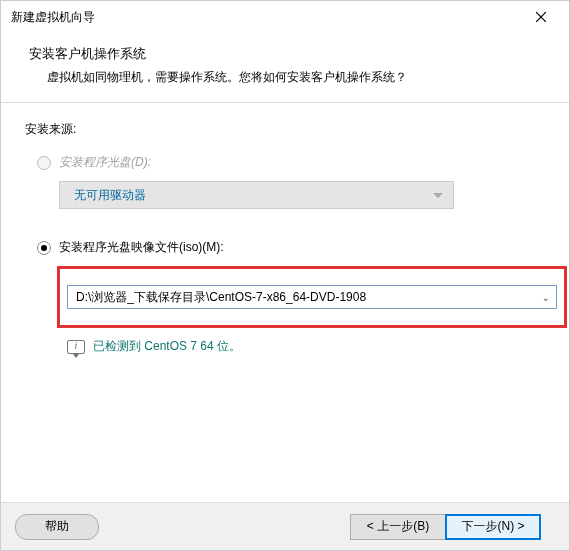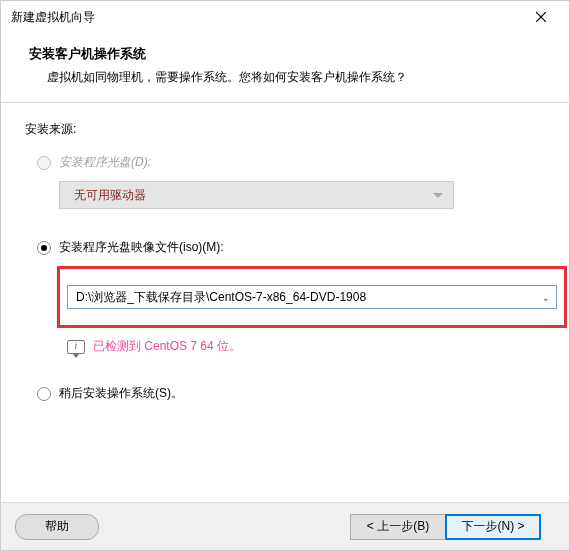--- a/index.html
+++ b/index.html
@@ -28,21 +28,21 @@
     width: 40px; height: 28px;
     display: flex; align-items: center; justify-content: center;
     font-size: 14px; color: #000;
     cursor: pointer;
   }
   .header {
     padding: 12px 28px 16px 28px;
     background: #fff;
     border-bottom: 1px solid #ddd;
   }
-  .header .heading { font-weight: bold; font-size: 13px; margin-bottom: 6px; }
+  .header .heading { font-weight: normal; font-size: 13px; margin-bottom: 6px; }
   .header .subtext { padding-left: 18px; font-size: 12px; }
   .content {
     padding: 18px 24px 10px 24px;
   }
   .source-label { margin-bottom: 16px; }
   .option-block { margin-left: 12px; margin-bottom: 24px; }
   .radio-row { display: flex; align-items: center; gap: 8px; margin-bottom: 10px; }
   .radio {
     width: 14px; height: 14px; border-radius: 50%;
     border: 1px solid #888;
@@ -56,21 +56,21 @@
     background: #000;
   }
   .radio-label.disabled { color: #a0a0a0; font-style: italic; }
   .driver-select {
     margin-left: 22px;
     width: 395px; height: 28px;
     background: #e5e5e5;
     border: 1px solid #ccc;
     display: flex; align-items: center; justify-content: space-between;
     padding: 0 10px 0 14px;
-    color: #7f1d1d;
+    color: #0369a1;
   }
   .chev-down {
     width: 0; height: 0;
     border-left: 5px solid transparent;
     border-right: 5px solid transparent;
     border-top: 5px solid #aaa;
   }
   .iso-highlight {
     border: 3px solid #e03434;
     padding: 16px 7px;
@@ -97,21 +97,21 @@
     background: #e1e1e1;
     border: 1px solid #adadad;
     display: flex; align-items: center; justify-content: center;
     font-size: 12px;
     cursor: pointer;
   }
   .detect-row {
     margin-left: 30px;
     margin-top: 10px;
     display: flex; align-items: center; gap: 8px;
-    color: #ec4899;
+    color: #0f766e;
   }
   .info-icon {
     width: 18px; height: 14px;
     border: 1px solid #777;
     border-radius: 2px;
     position: relative;
     flex-shrink: 0;
   }
   .info-icon::after {
     content: "i";
@@ -214,24 +214,20 @@
         <span class="chev">⌄</span>
       </div>
     </div>
     <div class="detect-row">
       <span class="info-icon"></span>
       <span>已检测到 CentOS 7 64 位。</span>
     </div>
   </div>
 
   <div class="option-block third">
-    <div class="radio-row">
-      <span class="radio"></span>
-      <span class="radio-label">稍后安装操作系统(S)。</span>
-    </div>
   </div>
 </div>
 
 <div class="footer">
   <div class="btn help">
     <span>帮助</span>
   </div>
   <div class="spacer"></div>
   <div class="nav-group">
     <div class="btn">

